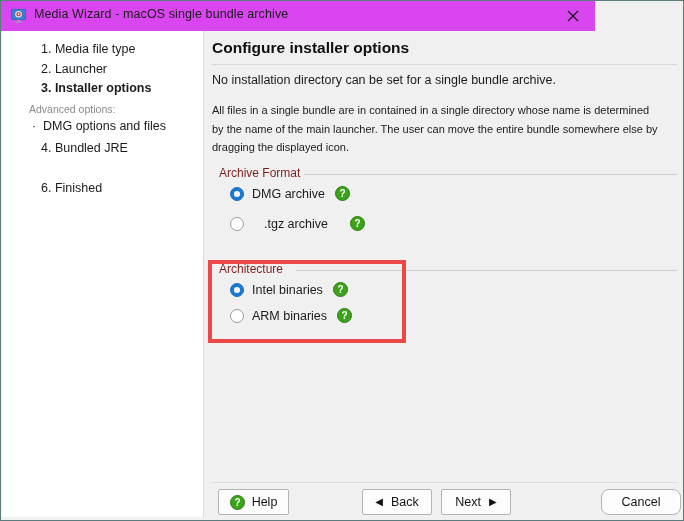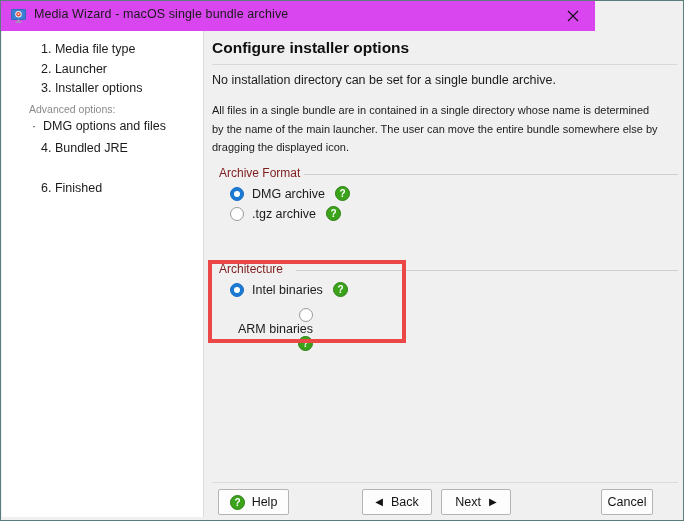--- a/index.html
+++ b/index.html
@@ -65,21 +65,21 @@
     box-sizing: border-box;
   }
   .step {
     position: absolute;
     left: 11px;
     font-size: 12.5px;
     color: #1b1b1b;
     white-space: nowrap;
     margin-left: 28px;
   }
-  .step.current { font-weight: normal; }
+  .step.current { font-weight: bold; }
   .step-sub-label {
     position: absolute;
     left: 27px;
     font-size: 10.5px;
     color: #8a8a8a;
     white-space: nowrap;
     text-align: right;
   }
   .step-sub {
     position: absolute;
@@ -287,21 +287,21 @@
         <span class="radio checked"></span>
         <span class="radio-label">DMG archive</span>
         <span class="help-dot">
           <svg width="15" height="15" viewBox="0 0 15 15">
             <circle cx="7.5" cy="7.5" r="7" fill="#3aa31a" stroke="#2d7f14"></circle>
             <text x="7.5" y="11.3" font-family="Liberation Sans, sans-serif" font-size="10" font-weight="bold" fill="#ffffff" text-anchor="middle">?</text>
           </svg>
         </span>
       </div>
 
-      <div class="radio-row" style="left:18px; top:40px;">
+      <div class="radio-row" style="left:18px; top:50px;gap:12px;">
         <span class="radio"></span>
         <span class="radio-label">.tgz archive</span>
         <span class="help-dot">
           <svg width="15" height="15" viewBox="0 0 15 15">
             <circle cx="7.5" cy="7.5" r="7" fill="#3aa31a" stroke="#2d7f14"></circle>
             <text x="7.5" y="11.3" font-family="Liberation Sans, sans-serif" font-size="10" font-weight="bold" fill="#ffffff" text-anchor="middle">?</text>
           </svg>
         </span>
       </div>
     </div>
@@ -314,21 +314,21 @@
         <span class="radio checked"></span>
         <span class="radio-label">Intel binaries</span>
         <span class="help-dot">
           <svg width="15" height="15" viewBox="0 0 15 15">
             <circle cx="7.5" cy="7.5" r="7" fill="#3aa31a" stroke="#2d7f14"></circle>
             <text x="7.5" y="11.3" font-family="Liberation Sans, sans-serif" font-size="10" font-weight="bold" fill="#ffffff" text-anchor="middle">?</text>
           </svg>
         </span>
       </div>
 
-      <div class="radio-row" style="left:18px; top:46px;flex-direction:column;">
+      <div class="radio-row" style="left:18px; top:46px;">
         <span class="radio"></span>
         <span class="radio-label">ARM binaries</span>
         <span class="help-dot">
           <svg width="15" height="15" viewBox="0 0 15 15">
             <circle cx="7.5" cy="7.5" r="7" fill="#3aa31a" stroke="#2d7f14"></circle>
             <text x="7.5" y="11.3" font-family="Liberation Sans, sans-serif" font-size="10" font-weight="bold" fill="#ffffff" text-anchor="middle">?</text>
           </svg>
         </span>
       </div>
     </div>
@@ -349,21 +349,21 @@
       <span class="arrow left">◀</span>
       <span>Back</span>
     </div>
 
     <div class="btn" style="left:236px; top:458px; width:70px;">
       <span>Next</span>
       <span class="arrow right">▶</span>
     </div>
 
 
-    <div class="btn" style="left:396px; top:458px; width:52px;">
+    <div class="btn" style="left:396px; top:458px; width:80px;border-radius:8px;">
       <span>Cancel</span>
     </div>
   </div>
 
   <div id="highlight-box"></div>
 
   <div id="bottom-strip"></div>
 </div>
 
 </body></html>

